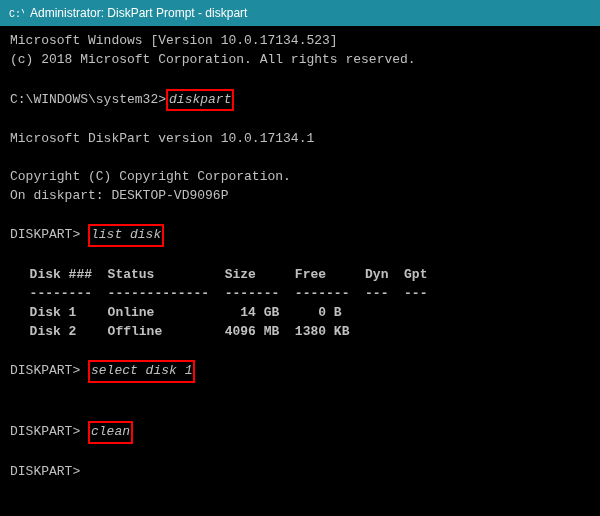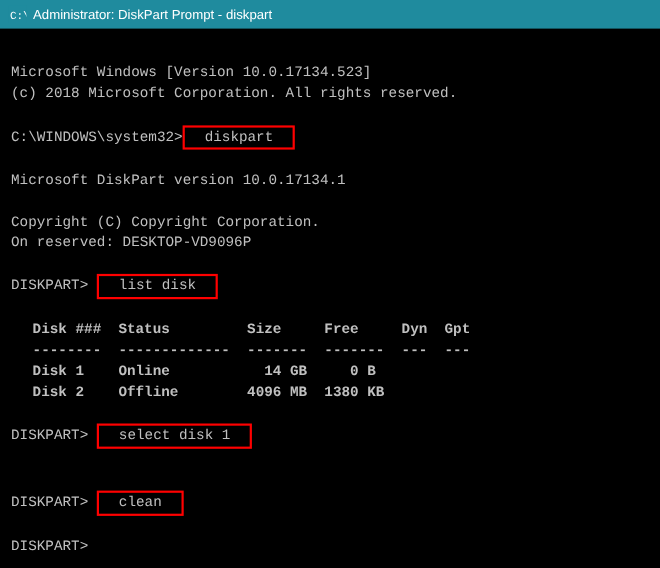--- a/index.html
+++ b/index.html
@@ -54,32 +54,32 @@
     }
 
     .terminal {
       background: #000;
       color: #c0c0c0;
       flex: 1;
       padding: 6px 10px;
       font-size: 13px;
       line-height: 1.45;
       overflow: hidden;
-      margin-top: 25px;
     }
 
     .line {
       white-space: pre;
     }
 
     .highlighted {
       background: transparent;
       border: 2px solid red;
       display: inline-block;
-      padding: 0 18px;
+      padding: 0 1px;
+      font-style: italic;
     }
 
     .table-section {
       padding-left: 4px;
       font-weight: bold;
     }
   </style>
 </head>
 <body>
 
@@ -95,21 +95,21 @@
   </div>
   <div class="terminal">
     <div class="line">Microsoft Windows [Version 10.0.17134.523]</div>
     <div class="line">(c) 2018 Microsoft Corporation. All rights reserved.</div>
     <div class="line">&nbsp;</div>
     <div class="line">C:\WINDOWS\system32&gt;<span class="highlighted">diskpart</span></div>
     <div class="line">&nbsp;</div>
     <div class="line">Microsoft DiskPart version 10.0.17134.1</div>
     <div class="line">&nbsp;</div>
     <div class="line">Copyright (C) Copyright Corporation.</div>
-    <div class="line">On reserved: DESKTOP-VD9096P</div>
+    <div class="line">On diskpart: DESKTOP-VD9096P</div>
     <div class="line">&nbsp;</div>
     <div class="line">DISKPART&gt; <span class="highlighted">list disk</span></div>
     <div class="line">&nbsp;</div>
     <div class="line table-section">  Disk ###  Status         Size     Free     Dyn  Gpt</div>
     <div class="line table-section">  --------  -------------  -------  -------  ---  ---</div>
     <div class="line table-section">  Disk 1    Online           14 GB     0 B</div>
     <div class="line table-section">  Disk 2    Offline        4096 MB  1380 KB</div>
     <div class="line">&nbsp;</div>
     <div class="line">DISKPART&gt; <span class="highlighted">select disk 1</span></div>
     <div class="line">&nbsp;</div>

